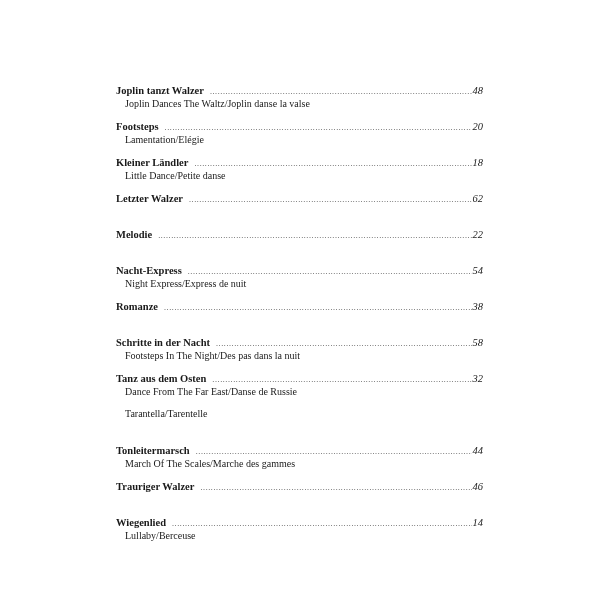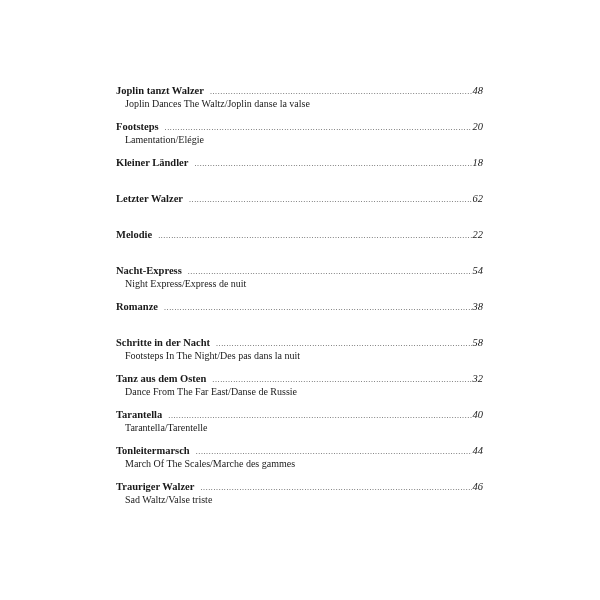--- a/index.html
+++ b/index.html
@@ -33,20 +33,21 @@
         <span class="page">20</span>
       </div>
     <div class="subtitle">Lamentation/Elégie</div>
   </div>
   <div class="entry">
     <div class="title-line">
         <span class="title">Kleiner Ländler</span>
         <span class="leader"></span>
         <span class="page">18</span>
       </div>
+    <div class="subtitle">Little Dance/Petite danse</div>
   </div>
   <div class="entry">
     <div class="title-line">
         <span class="title">Letzter Walzer</span>
         <span class="leader"></span>
         <span class="page">62</span>
       </div>
   </div>
   <div class="entry">
     <div class="title-line">
@@ -80,36 +81,38 @@
   </div>
   <div class="entry">
     <div class="title-line">
         <span class="title">Tanz aus dem Osten</span>
         <span class="leader"></span>
         <span class="page">32</span>
       </div>
     <div class="subtitle">Dance From The Far East/Danse de Russie</div>
   </div>
   <div class="entry">
-    <div class="title-line">
-        <span class="title">Tarantella</span>
-        <span class="leader"></span>
-        <span class="page">40</span>
-      </div>
     <div class="subtitle">Tarantella/Tarentelle</div>
   </div>
   <div class="entry">
     <div class="title-line">
         <span class="title">Tonleitermarsch</span>
         <span class="leader"></span>
         <span class="page">44</span>
       </div>
     <div class="subtitle">March Of The Scales/Marche des gammes</div>
   </div>
   <div class="entry">
     <div class="title-line">
         <span class="title">Trauriger Walzer</span>
         <span class="leader"></span>
         <span class="page">46</span>
       </div>
-    <div class="subtitle">Sad Waltz/Valse triste</div>
+  </div>
+  <div class="entry">
+    <div class="title-line">
+        <span class="title">Wiegenlied</span>
+        <span class="leader"></span>
+        <span class="page">14</span>
+      </div>
+    <div class="subtitle">Lullaby/Berceuse</div>
   </div>
 </div>
 
 </body></html>

